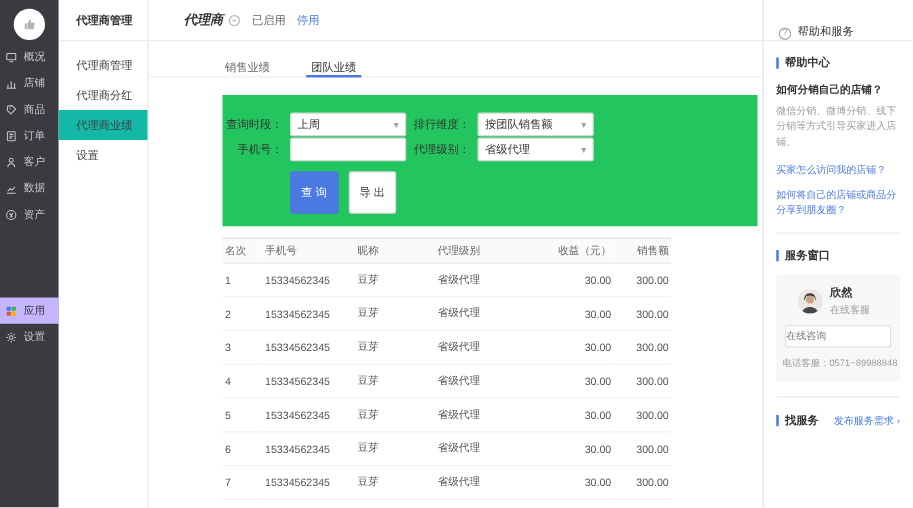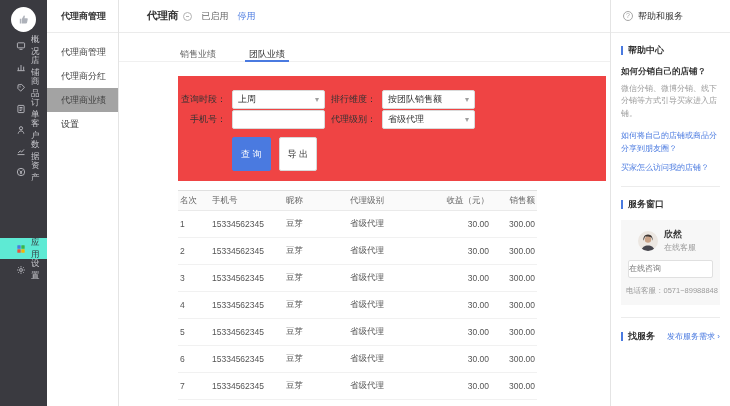--- a/index.html
+++ b/index.html
@@ -6,46 +6,46 @@
   *{margin:0;padding:0;box-sizing:border-box;}
   html,body{width:730px;height:406px;overflow:hidden;}
   body{font-family:"Liberation Sans","DejaVu Sans",sans-serif;font-size:9px;color:#333;background:#fff;}
   svg{display:block;width:100%;height:100%;}
   .app{display:flex;width:730px;height:406px;}
 
   
   .nav-rail{width:47px;flex:none;background:#3a3a40;color:#c7c7cc;display:flex;flex-direction:column;}
   .logo{width:25px;height:25px;border-radius:50%;background:#fff;margin:7px auto 3px;display:flex;align-items:center;justify-content:center;cursor:pointer;flex:none;}
   .logo span{width:13px;height:13px;display:block;}
-  .nav-item{height:21px;display:flex;align-items:center;padding-left:16px;gap:5px;font-size:8.5px;cursor:pointer;color:#c7c7cc;}
-  .nav-item.active{background:#5eead4;color:#35353b;}
+  .nav-item{height:21px;display:flex;align-items:center;padding-left:4px;gap:5px;font-size:8.5px;cursor:pointer;color:#c7c7cc;}
+  .nav-item.active{background:#c4b5fd;color:#35353b;}
   .nav-icon{width:10px;height:10px;flex:none;}
   .nav-bottom{margin-top:56px;}
 
   
   .submenu{width:72px;flex:none;background:#fff;border-right:1px solid #e4e4e4;}
   .submenu-title{height:33px;line-height:33px;padding-left:14px;font-weight:bold;color:#333;border-bottom:1px solid #ebebeb;}
   .submenu-list{padding-top:7px;}
   .submenu-item{height:24px;line-height:24px;padding-left:14px;color:#404040;cursor:pointer;}
-  .submenu-item.active{background:#a3a3a3;}
+  .submenu-item.active{background:#14b8a6;}
 
   
   .content{flex:1;min-width:0;background:#fff;display:flex;flex-direction:column;}
   .content-header{height:33px;flex:none;border-bottom:1px solid #ebebeb;display:flex;align-items:center;padding-left:28px;}
-  .page-title{font-size:10.5px;font-weight:bold;color:#333;}
+  .page-title{font-size:10.5px;font-weight:bold;color:#333;font-style:italic;}
   .info-icon{width:9px;height:9px;border:1px solid #b3b3b3;border-radius:50%;margin:0 10px 0 4px;position:relative;cursor:pointer;flex:none;}
   .info-icon::after{content:"";position:absolute;left:2px;right:2px;top:3px;height:1px;background:#b3b3b3;}
   .status-text{color:#666;margin-right:9px;}
   .stop-link{color:var(--blue);cursor:pointer;text-decoration:none;}
   .tabs-row{height:29px;flex:none;display:flex;align-items:flex-end;padding-left:59px;gap:29px;border-bottom:1px solid #f0f0f0;}
   .tab{display:flex;align-items:center;color:#666;cursor:pointer;position:relative;padding:0 2px;}
   .tab.active{color:#333;}
   .tab.active::after{content:"";position:absolute;left:-2px;right:-2px;bottom:-1px;height:2px;background:var(--blue);}
 
-  .filter-panel{margin:14px 0 0 59px;width:428px;background:#ef4444;padding:13px 0 4px;}
+  .filter-panel{margin:14px 0 0 59px;width:428px;background:#22c55e;padding:13px 0 4px;}
   .filter-row{display:flex;}
   .field{display:flex;align-items:center;height:20px;}
   .field + .field{margin-left:3px;}
   .field-label{width:48px;text-align:right;color:#333;flex:none;}
   .control{width:93px;height:19px;background:#fff;border:1px solid #dadada;border-radius:2px;margin-left:6px;font-family:Liberation Serif, serif;}
   .select{display:flex;align-items:center;padding:0 5px;cursor:pointer;color:#333;}
   .select .caret{margin-left:auto;color:#a0a0a0;font-size:8px;}
   .text-input{padding:0 5px;font:inherit;color:#333;outline:none;}
   .filter-buttons{margin:8px 0 6px 54px;display:flex;gap:8px;}
   .btn{height:34px;min-width:38px;padding:0 8px;border-radius:2px;border:1px solid #d8d8d8;background:#fff;color:#333;font:inherit;cursor:pointer;}
@@ -54,21 +54,21 @@
   .table-area{margin:9px 0 0 59px;width:359px;}
   table{width:100%;border-collapse:collapse;font-size:8.5px;}
   thead th{height:20px;background:#fafafa;border-top:1px solid #e0e0e0;border-bottom:1px solid #eaeaea;font-weight:normal;color:#666;padding:0 2px;text-align:left;}
   tbody td{height:27px;border-bottom:1px solid #f1f1f1;color:#555;padding:0 2px;}
   th:nth-child(1){width:32px;} th:nth-child(2){width:74px;} th:nth-child(3){width:64px;}
   th:nth-child(4){width:88px;} th:nth-child(5){width:55px;} th:nth-child(6){width:46px;}
   .al-right{text-align:right;}
 
   
   .help-panel{width:120px;flex:none;border-left:1px solid #e4e4e4;font-size:8px;display:flex;flex-direction:column;}
-  .help-header{height:33px;flex:none;border-bottom:1px solid #ebebeb;display:flex;align-items:center;gap:5px;padding-left:12px;color:#333;font-size:9px;}
+  .help-header{height:33px;flex:none;border-bottom:1px solid #ebebeb;display:flex;align-items:flex-end;gap:5px;padding-left:12px;color:#333;font-size:9px;}
   .q-icon{width:10px;height:10px;border:1px solid #a6a6a6;border-radius:50%;color:#a6a6a6;font-size:7px;line-height:8px;text-align:center;flex:none;}
   .help-body{padding:13px 10px 0;}
   .section-heading{font-size:9px;font-weight:bold;color:#333;border-left:2px solid var(--blue);padding-left:5px;line-height:9px;margin-bottom:11px;}
   .q-title{font-weight:bold;color:#333;margin-bottom:5px;font-size:8.5px;}
   .q-text{color:#9b9b9b;line-height:1.55;margin-bottom:10px;}
   .help-link{display:block;color:var(--blue);line-height:1.55;margin-bottom:7px;cursor:pointer;text-decoration:none;}
   .divider{border-top:1px solid #ececec;margin:12px 0 13px;}
   .service-card{background:#f7f7f7;padding:8px 5px 9px;}
   .agent-row{display:flex;align-items:center;gap:6px;padding-left:12px;margin-bottom:7px;}
   .avatar{width:20px;height:20px;border-radius:50%;overflow:hidden;flex:none;}
@@ -317,22 +317,22 @@
   <aside class="help-panel">
     <div class="help-header">
       <span class="q-icon">?</span>
       <span>帮助和服务</span>
     </div>
     <div class="help-body">
       <div class="section-heading">帮助中心</div>
       <div class="q-title">如何分销自己的店铺？</div>
       <div class="q-text">微信分销、微博分销、线下分销等方式引导买家进入店铺。</div>
       <div>
+          <a class="help-link">买家怎么访问我的店铺？</a>
           <a class="help-link">如何将自己的店铺或商品分分享到朋友圈？</a>
-          <a class="help-link">买家怎么访问我的店铺？</a>
         </div>
 
       <div class="divider"></div>
 
       <div class="section-heading">服务窗口</div>
       <div class="service-card">
         <div class="agent-row">
           <span class="avatar">
             <svg viewBox="0 0 20 20">
                 <rect width="20" height="20" fill="#ece7e2"></rect>

